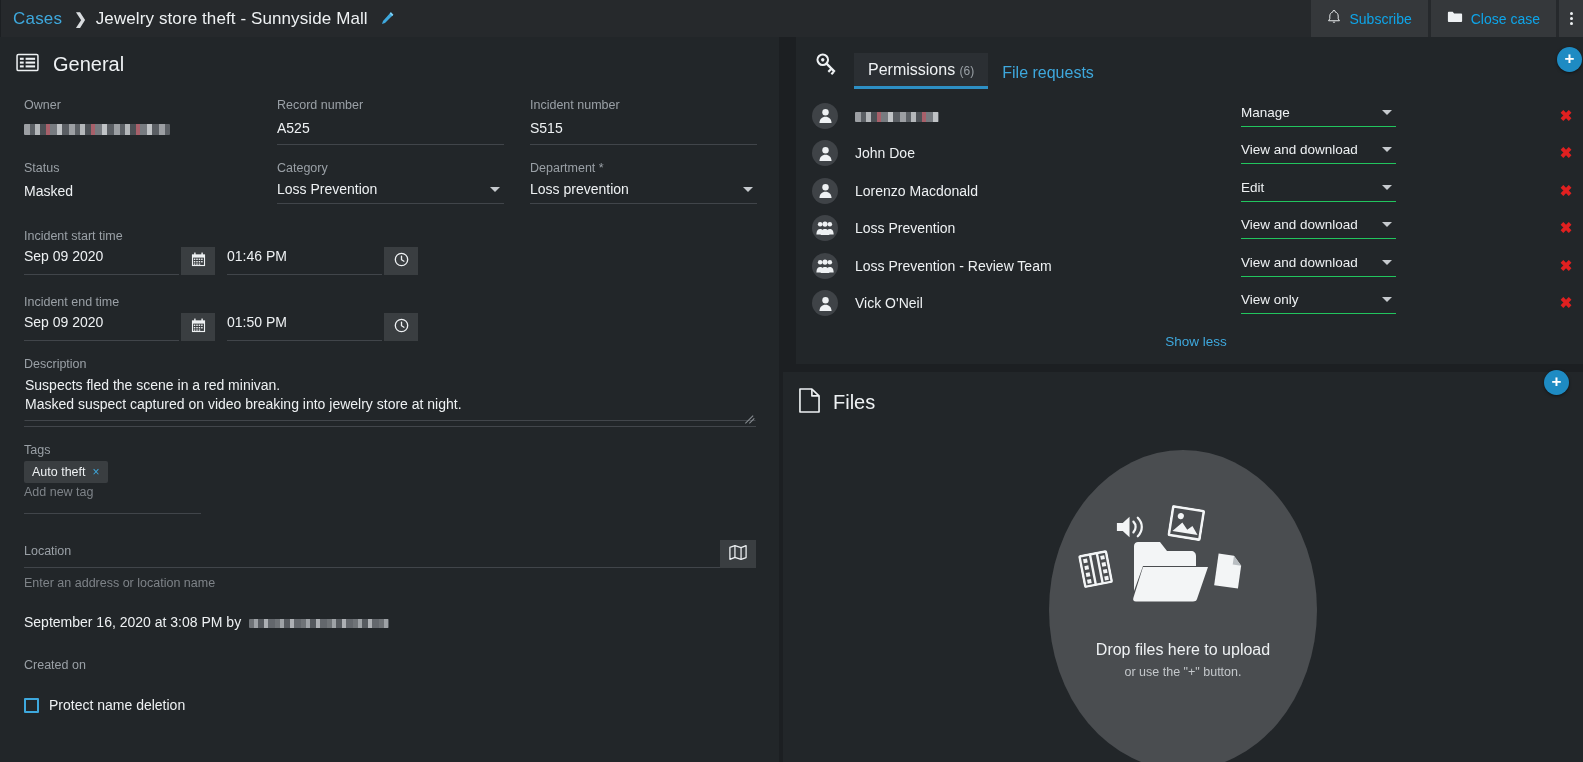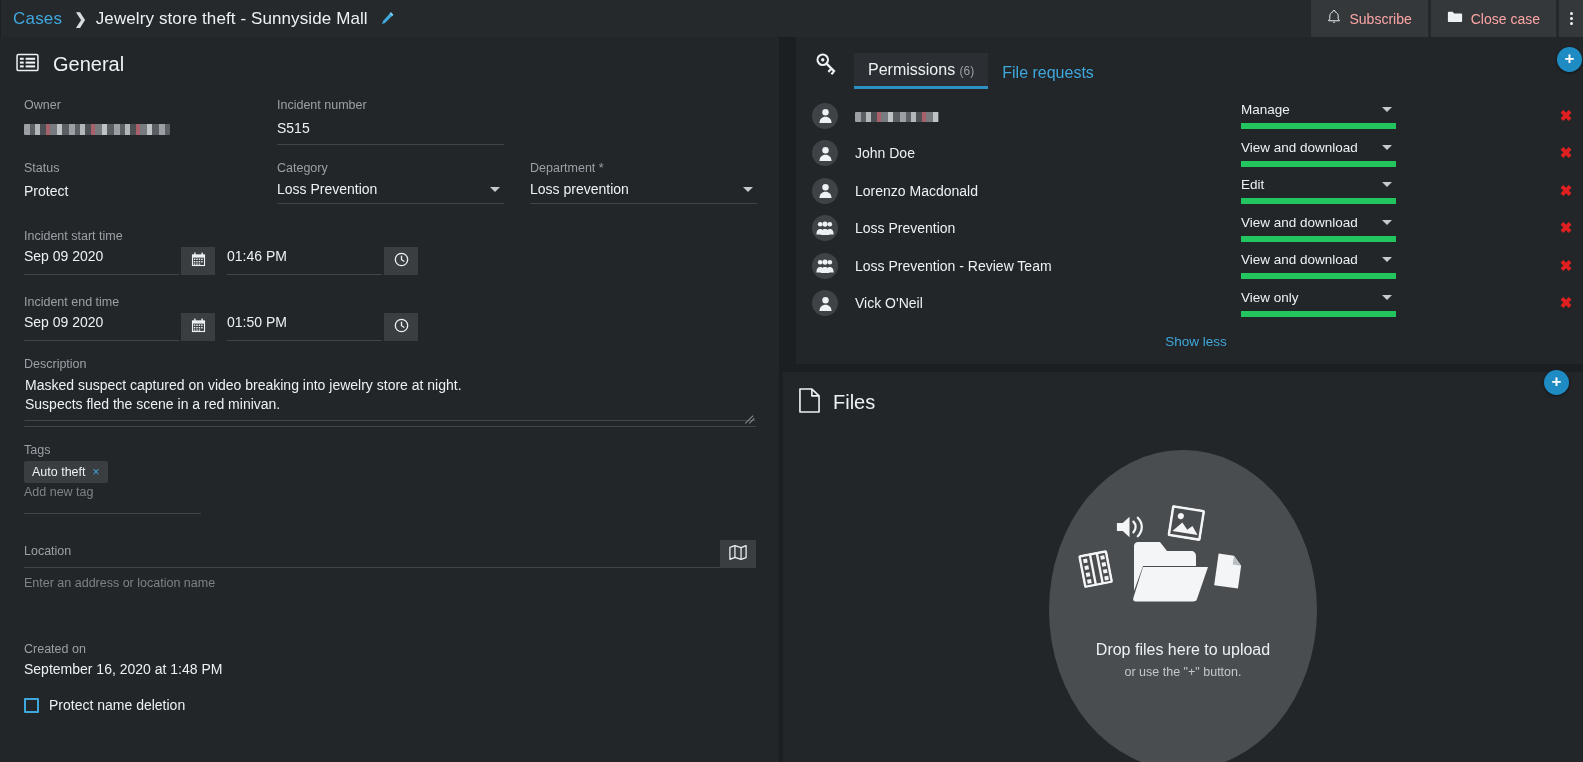--- a/index.html
+++ b/index.html
@@ -35,21 +35,21 @@
   .crumb-edit {
     margin-left: 12px; width: 16px; height: 16px;
     display: inline-flex; align-items: center; justify-content: center;
     cursor: pointer;
   }
   .topbar-right {
     position: absolute; right: 0; top: 0; height: 37px;
     display: flex; align-items: stretch;
   }
   .tb-btn {
-    background: #35383b; color: #fca5a5;
+    background: #35383b; color: #0ea5e9;
     border: none; margin-left: 3px;
     display: flex; align-items: center; gap: 8px;
     padding: 0 16px; font-size: 14px; cursor: pointer;
     font-family: "Liberation Sans", sans-serif;
     height: 37px;
   }
   .tb-btn.kebab { padding: 0 11px; margin-right: 0; }
   .kebab-dots { display:flex; flex-direction: column; gap:2px; align-items:center;}
   .kebab-dots i { width:3px;height:3px;background:#eef1f3;border-radius:50%; display:block;}
 
@@ -229,21 +229,21 @@
     width: 26px; height: 26px; border-radius: 50%;
     background: #3f4347; display: flex; align-items: center; justify-content: center;
     flex: 0 0 26px;
   }
   .perm-name {
     color: #eef1f3; font-size: 14px; margin-left: 17px; flex: 1;
   }
   .perm-select {
     width: 155px; margin-right: 160px;
     display: flex; align-items: center; justify-content: space-between;
-    border-bottom: 6px solid #22c55e; padding-bottom: 6px; cursor: pointer;
+    border-bottom: 1px solid #22c55e; padding-bottom: 6px; cursor: pointer;
   }
   .perm-select .txt { color: #eef1f3; font-size: 13.5px; }
   .perm-x {
     color: #e02020; font-size: 15px; font-weight: bold; cursor: pointer;
     width: 20px; text-align: center; margin-right: 20px;
   }
   .show-less {
     text-align: center; color: #3ea8dd; font-size: 13.5px;
     padding-top: 12px; cursor: pointer;
   }
@@ -332,29 +332,33 @@
     </div>
 
     <div class="form-grid">
       <div class="field">
         <span class="f-label">Owner</span>
         <div class="f-value f-plain">
           <span class="redact" style="width:146px"></span>
         </div>
       </div>
       <div class="field">
+        <span class="f-label">Record number</span>
+        <div class="f-value f-underline">A525</div>
+      </div>
+      <div class="field">
         <span class="f-label">Incident number</span>
         <div class="f-value f-underline">S515</div>
       </div>
     </div>
 
     <div class="form-grid" style="padding-top:16px">
       <div class="field">
         <span class="f-label">Status</span>
-        <div class="f-value f-plain">Protect</div>
+        <div class="f-value f-plain">Masked</div>
       </div>
       <div class="field">
         <span class="f-label">Category</span>
         <div class="select-row">
           <span class="txt">Loss Prevention</span>
           <span class="caret"></span>
         </div>
       </div>
       <div class="field">
         <span class="f-label">Department *</span>
@@ -442,22 +446,22 @@
             </svg>
           </span>
         </div>
       </div>
     </div>
 
     <div class="desc-block">
       <div class="dt-label">Description</div>
       <div class="desc-box">
         <div class="desc-box-inner">
+          <div class="desc-line">Suspects fled the scene in a red minivan.</div>
           <div class="desc-line">Masked suspect captured on video breaking into jewelry store at night.</div>
-          <div class="desc-line">Suspects fled the scene in a red minivan.</div>
         </div>
         <span class="resize-grip"></span>
       </div>
     </div>
 
     <div class="tags-block">
       <div class="dt-label">Tags</div>
       <span class="tag-chip">
         <span>Auto theft</span>
         <span class="tag-x">×</span>
@@ -477,25 +481,28 @@
               <path d="M6.6 1.4 V14.4" stroke="#eef1f3" stroke-width="1.4"></path>
               <path d="M13.4 3.6 V16.6" stroke="#eef1f3" stroke-width="1.4"></path>
             </svg>
           </span>
         </div>
       </div>
       <div class="loc-hint">Enter an address or location name</div>
     </div>
 
     <div class="meta-block">
+      <div class="meta-value">
+        <span>September 16, 2020 at 3:08 PM by</span>
+        <span class="redact2" style="width:140px;margin-left:4px"></span>
+      </div>
     </div>
 
     <div class="meta-block" style="padding-top:28px">
       <div class="meta-label">Created on</div>
-      <div class="meta-value">September 16, 2020 at 1:48 PM</div>
     </div>
 
     <div class="protect-row">
       <span class="cbx"></span>
       <span class="protect-label">Protect name deletion</span>
     </div>
   </div>
 
   <div class="right-col">
 

